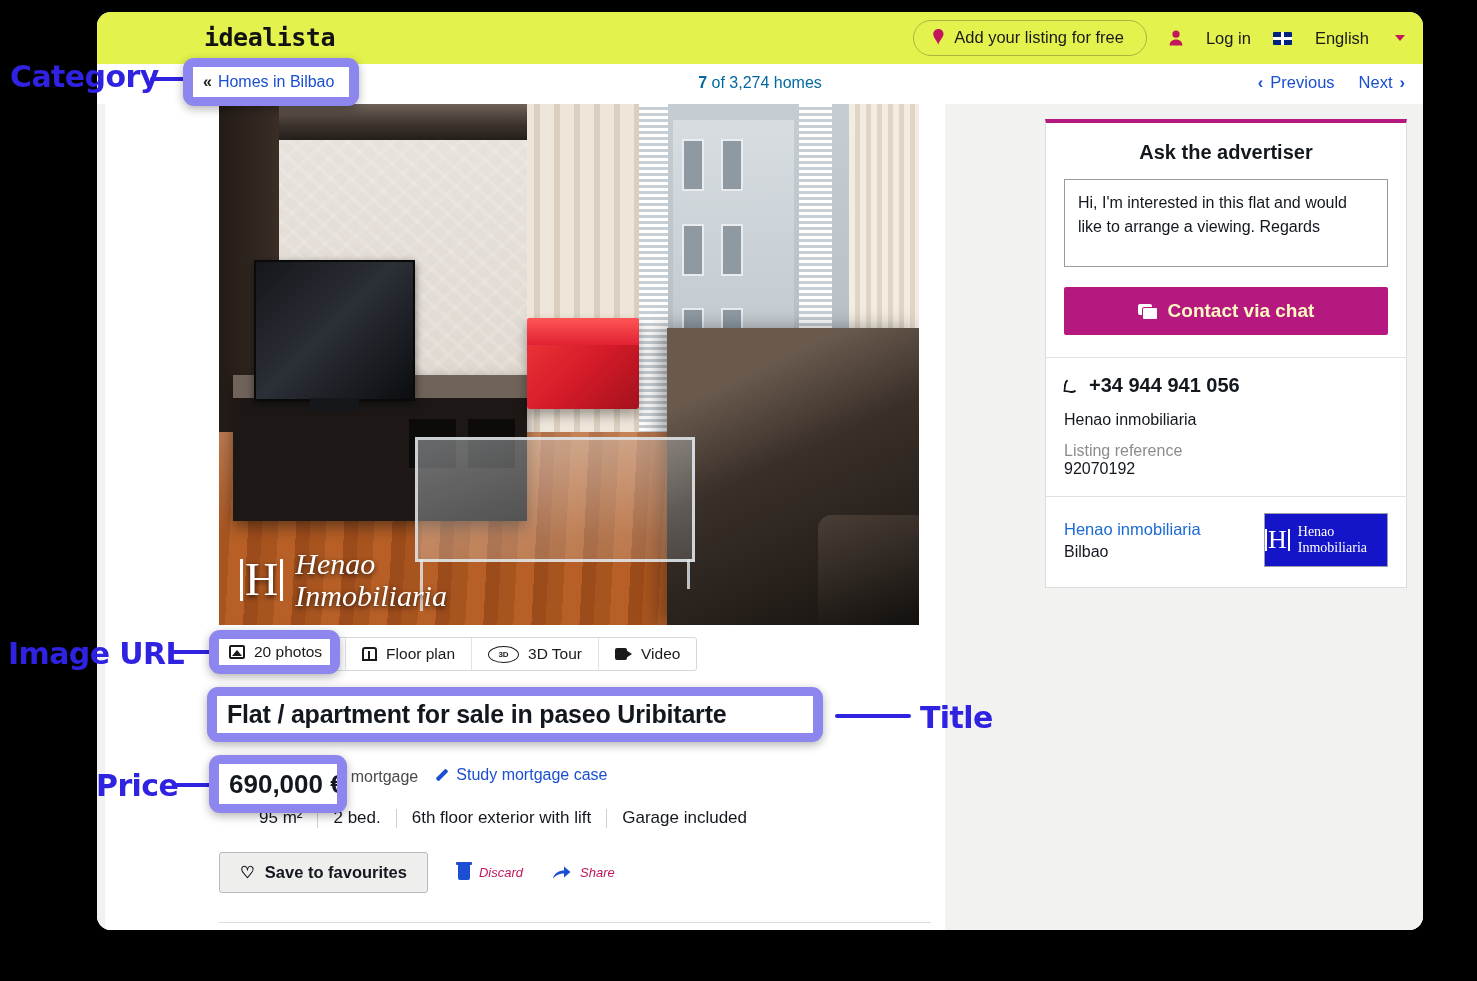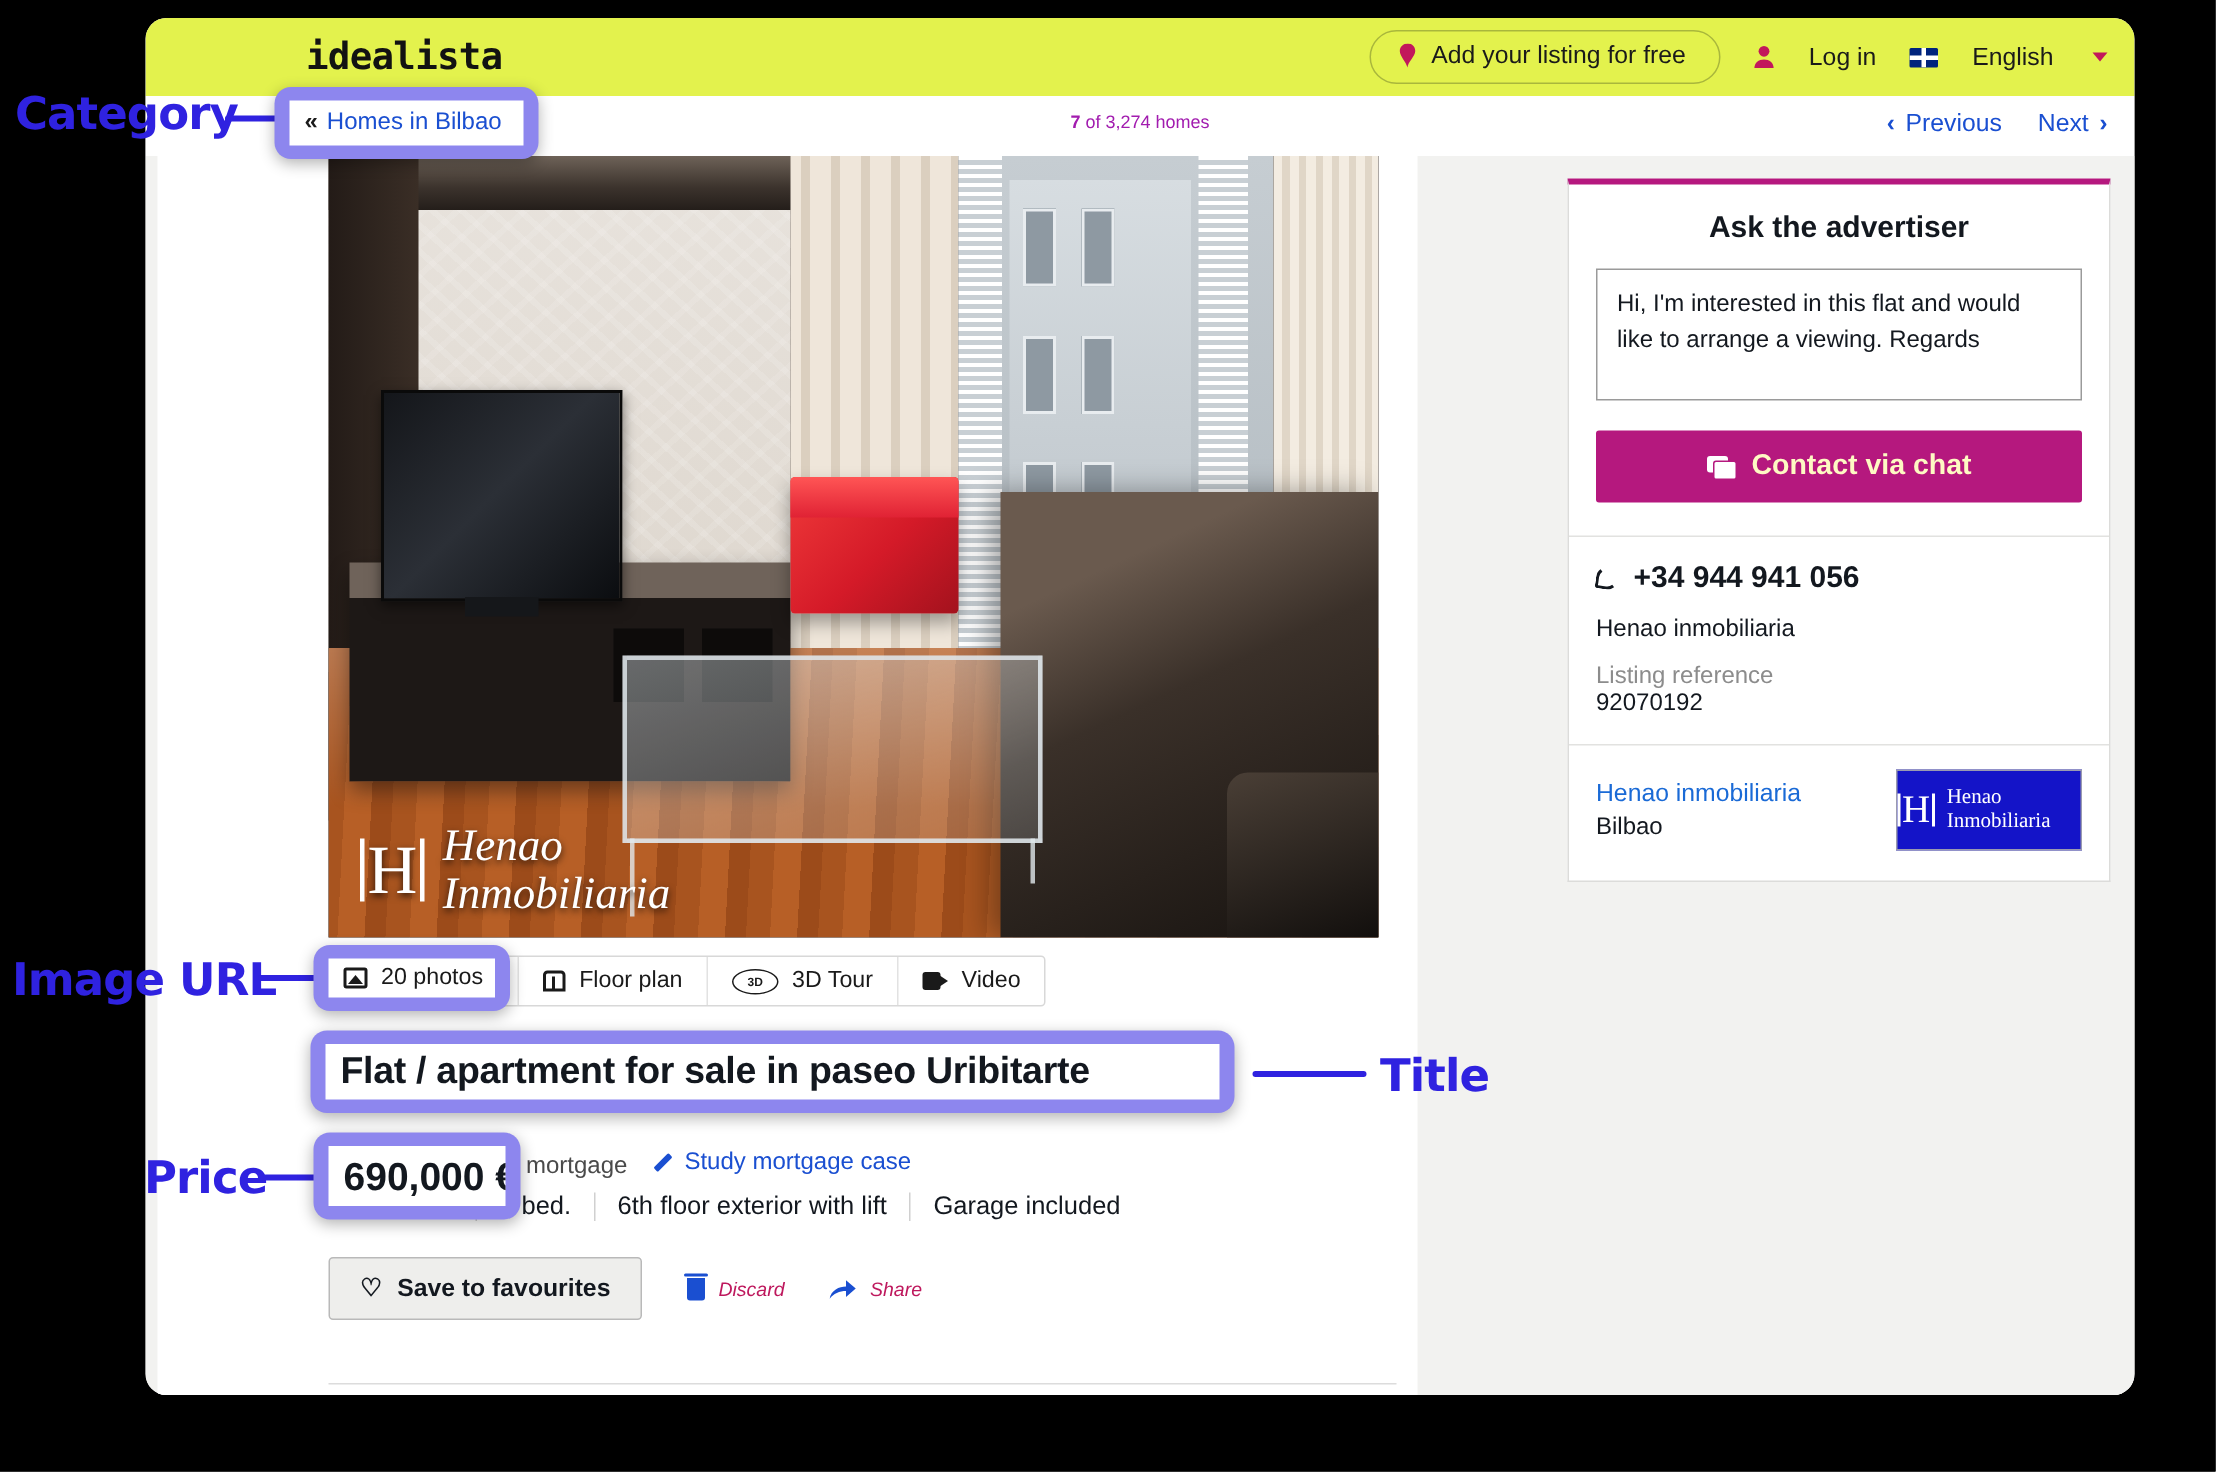--- a/index.html
+++ b/index.html
@@ -78,21 +78,21 @@
     background: #ffffff;
   }
   .crumb {
     position: absolute; left: 103px; top: 8px;
     display: flex; align-items: center; gap: 9px;
     font-size: 16px; color: #1a4fd1; cursor: pointer;
   }
   .crumb .chev { color: #1a1a1a; font-size: 15px; font-weight: 700; letter-spacing: -3px; }
   .counter {
     position: absolute; left: 0; right: 0; top: 10px;
-    text-align: center; font-size: 12px; color: #a21caf;
+    text-align: center; font-size: 16px; color: #0369a1;
   }
   .counter b { font-weight: 700; }
   .pagers {
     position: absolute; right: 18px; top: 9px;
     display: flex; align-items: center; gap: 24px;
     font-size: 16.5px; color: #1a4fd1;
   }
   .pagers span { display: flex; align-items: center; gap: 7px; cursor: pointer; }
 
   
@@ -286,21 +286,21 @@
     display: flex; align-items: center; gap: 9px;
     font-size: 16px; color: #13181f; margin-bottom: 18px;
   }
   .addr-map { color: #1a4fd1; cursor: pointer; }
   .addr-caret {
     width: 0; height: 0;
     border-left: 6px solid transparent; border-right: 6px solid transparent;
     border-top: 8px solid #1a4fd1;
   }
   .price-row {
-    display: flex; align-items: baseline; gap: 16px; margin-bottom: 5px;
+    display: flex; align-items: baseline; gap: 16px; margin-bottom: 19px;
   }
   .price {
     font-size: 26px; font-weight: 700; color: #13181f;
   }
   .price-sub { font-size: 16px; color: #4a4a4a; }
   .mortgage-link {
     display: flex; align-items: center; gap: 8px;
     font-size: 16px; color: #1a4fd1; cursor: pointer;
   }
   .ico-pencil {

